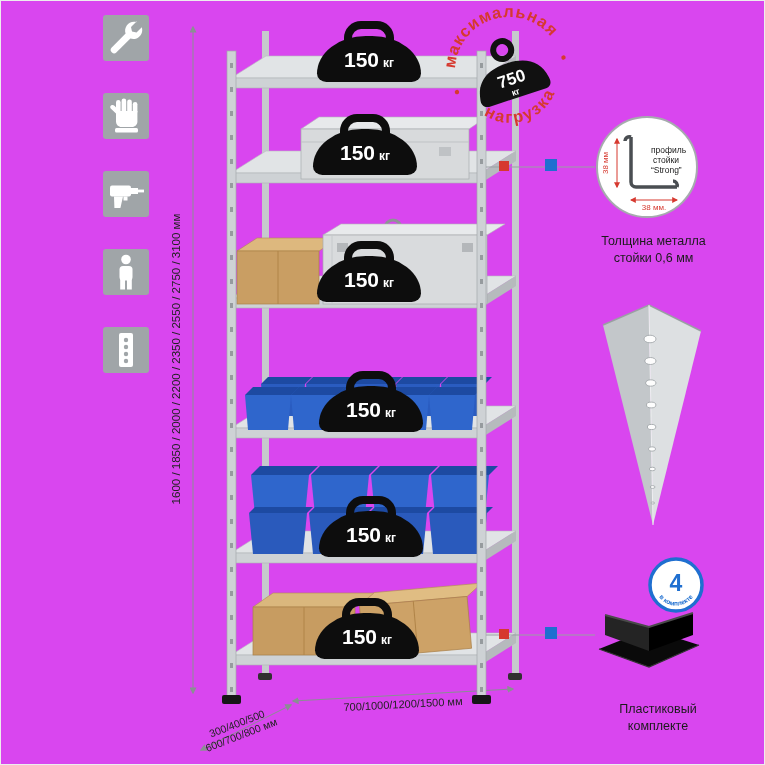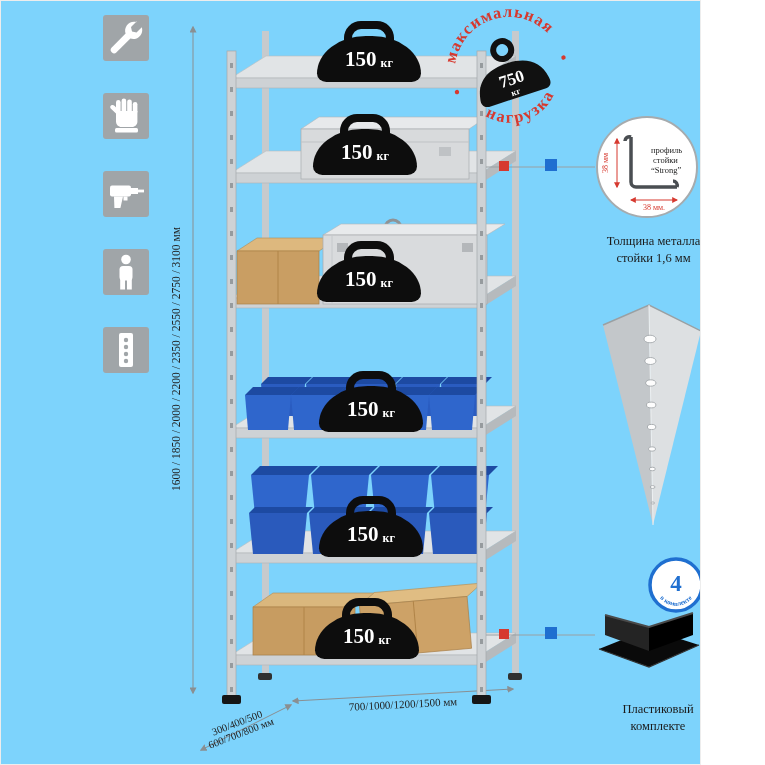--- a/index.html
+++ b/index.html
@@ -1,17 +1,17 @@
 <!DOCTYPE html>
 <html><head>
 <meta charset="utf-8">
 <style>
   html,body{margin:0;padding:0;background:#fff;}
-  .page{position:relative;width:701px;height:765px;background:#7dd3fc;overflow:hidden;
-        font-family:Liberation Serif, serif;color:#1b1b1b;
+  .page{position:relative;width:765px;height:765px;background:#d946ef;overflow:hidden;
+        font-family:Liberation Sans, sans-serif;color:#1b1b1b;
         border:1px solid #ededed;box-sizing:border-box;}
   .layer{position:absolute;left:0;top:0;}
   .iconbox{position:absolute;left:102px;width:46px;height:46px;background:#a0a5a8;
            border-radius:3px;display:flex;align-items:center;justify-content:center;}
   .vlabel{position:absolute;left:-173px;top:350px;width:700px;height:16px;
           transform:rotate(-90deg);text-align:center;font-size:11.5px;color:#222;}
   .weight{position:absolute;width:104px;height:46px;background:#0d0d0d;z-index:6;
           border-radius:52px 52px 10px 10px / 40px 40px 9px 9px;
           display:flex;align-items:center;justify-content:center;gap:4px;color:#fff;}
   .weight::before{content:"";position:absolute;top:-15px;left:50%;transform:translateX(-50%);
@@ -300,21 +300,21 @@
     <path d="M44 30v45a5 5 0 0 0 5 5h41" fill="none" stroke="#4a4e52" stroke-width="3.5"></path>
     <path d="M44 30c-3-1-6 1-6 4" fill="none" stroke="#4a4e52" stroke-width="3.5"></path>
     <path d="M90 80c1-3-1-6-4-6" fill="none" stroke="#4a4e52" stroke-width="3.5"></path>
     <line x1="44" y1="93" x2="90" y2="93" stroke="#d6392f" stroke-width="1" marker-start="url(#arrR)" marker-end="url(#arrR)"></line>
     <text x="67" y="103" font-size="8" fill="#d6392f" text-anchor="middle">38 мм.</text>
     <text x="64" y="46" font-size="8.5" fill="#222">профиль</text>
     <text x="66" y="56" font-size="8.5" fill="#222">стойки</text>
     <text x="64" y="66" font-size="8.5" fill="#222">“Strong”</text>
   </svg>
   <div class="caption" style="left:590px;top:232px;width:125px">Толщина металла
-стойки 1,6 мм</div>
+стойки 0,6 мм</div>
 
   <svg class="abs" style="left:588px;top:298px" width="130" height="240" viewBox="0 0 130 240">
     <polygon points="14,26 60,6 64,226" fill="#c3c7ca"></polygon>
     <polygon points="60,6 112,32 64,226" fill="#dde0e2"></polygon>
     <polyline points="14,26 60,6 112,32" fill="none" stroke="#9aa0a3" stroke-width="1.5"></polyline>
     <line x1="60" y1="6" x2="64" y2="226" stroke="#eef0f1" stroke-width="1"></line>
     <g fill="#fdfdfd" stroke="#9aa0a3" stroke-width="0.8">
       <ellipse cx="61" cy="40" rx="6" ry="3.8"></ellipse>
       <ellipse cx="61.4" cy="62" rx="5.6" ry="3.5"></ellipse>
       <ellipse cx="61.8" cy="84" rx="5.2" ry="3.2"></ellipse>

